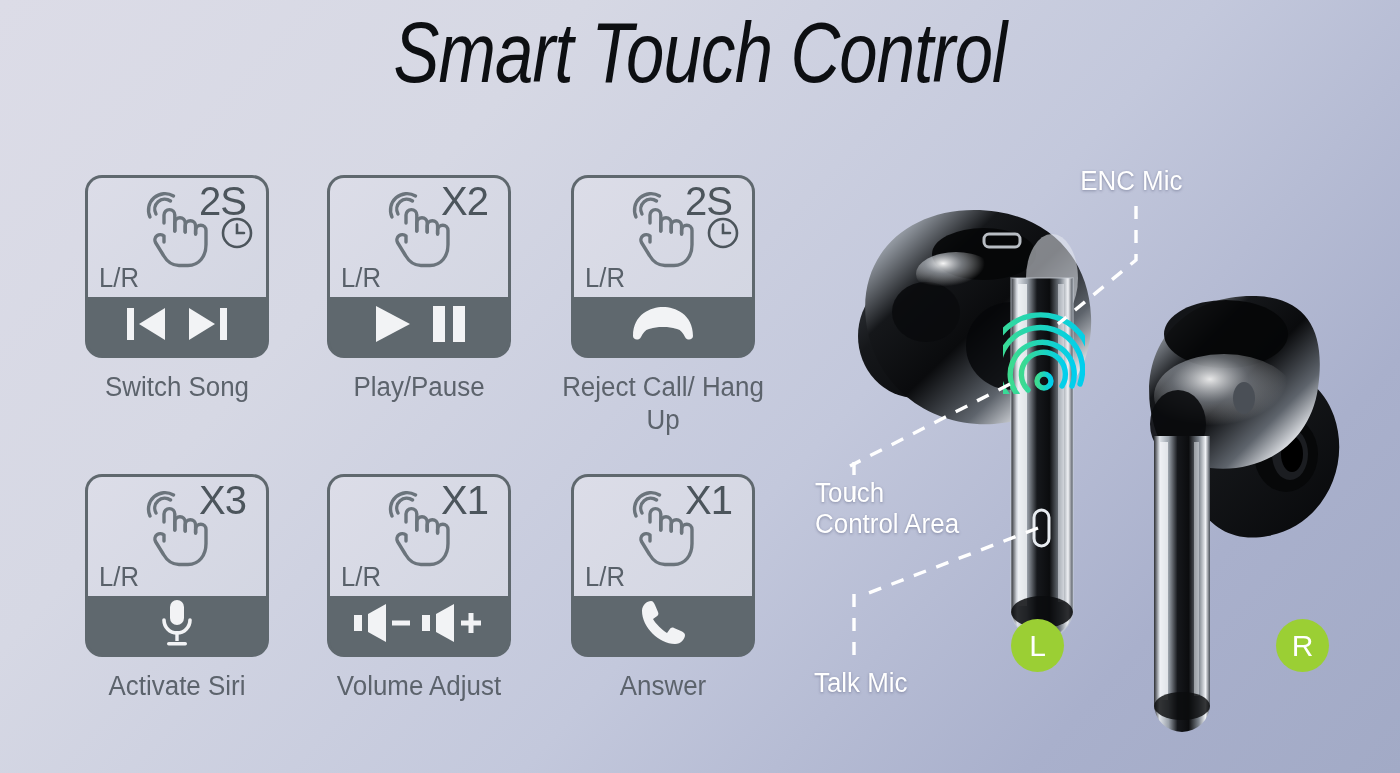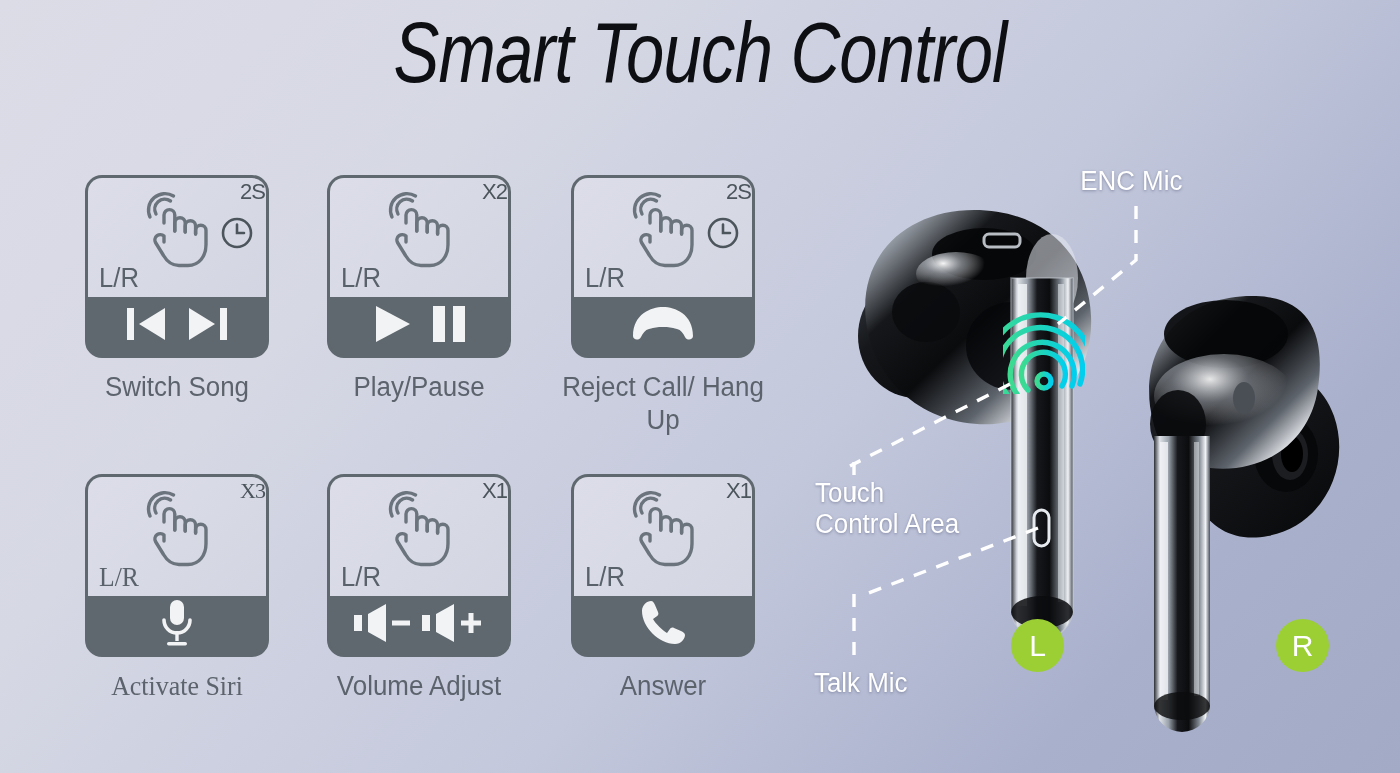--- a/index.html
+++ b/index.html
@@ -42,22 +42,22 @@
     background:#5f686e;
     display:flex; align-items:center; justify-content:center;
     gap:16px;
   }
   .lr {
     position:absolute; left:10px; bottom:3px;
     font-size:27px; color:#59616a; letter-spacing:0px;
     transform:scaleX(0.95);
   }
   .rep {
-    position:absolute; right:1px; top:1px;
-    font-size:22px; color:#4c555c; letter-spacing:-1px;
+    position:absolute; right:20px; top:1px;
+    font-size:40px; color:#4c555c; letter-spacing:-1px;
   }
   .clock { position:absolute; right:12px; top:38px; }
   .hand { position:absolute; left:52px; top:12px; }
   .caption {
     position:absolute; left:-30px; top:196px; width:244px;
     text-align:center;
     font-size:27px; line-height:33px; color:#5c636c;
     transform:scaleX(0.96);
   }
 
@@ -196,21 +196,21 @@
           <svg width="76" height="40" viewBox="0 0 76 40">
             <path d="M8 32 C8 10 26 3 38 3 C50 3 68 10 68 32 C68 36 62 37 60 33 C58 29 56 26 52 25 C46 23.5 44 23 38 23 C32 23 30 23.5 24 25 C20 26 18 29 16 33 C14 37 8 36 8 32 Z" fill="#f2f3f5"></path>
           </svg>
         </span>
       </div>
     </div>
     <div class="caption">Reject Call/
 Hang Up</div>
   </div>
 
-  <div class="cardwrap" style="left:0px;top:299px;font-family:Liberation Serif, serif;">
+  <div class="cardwrap" style="left:0px;top:299px;">
     <div class="card">
       <div class="card-top">
         <span class="rep">X3</span>
         <span class="hand">
           <svg width="76" height="84" viewBox="0 0 76 84">
             <g fill="none" stroke="#6b747c" stroke-width="3.4" stroke-linecap="round" stroke-linejoin="round">
               <path d="M16 24 a10 10 0 0 1 14.5 -13"></path>
               <path d="M10 27 a16.5 16.5 0 0 1 23.5 -21"></path>
               <path d="M24 33 V25 a5.4 5.4 0 0 1 10.8 0 v16"></path>
               <path d="M34.8 41 V33 a5.2 5.2 0 0 1 10.4 0 v9"></path>

